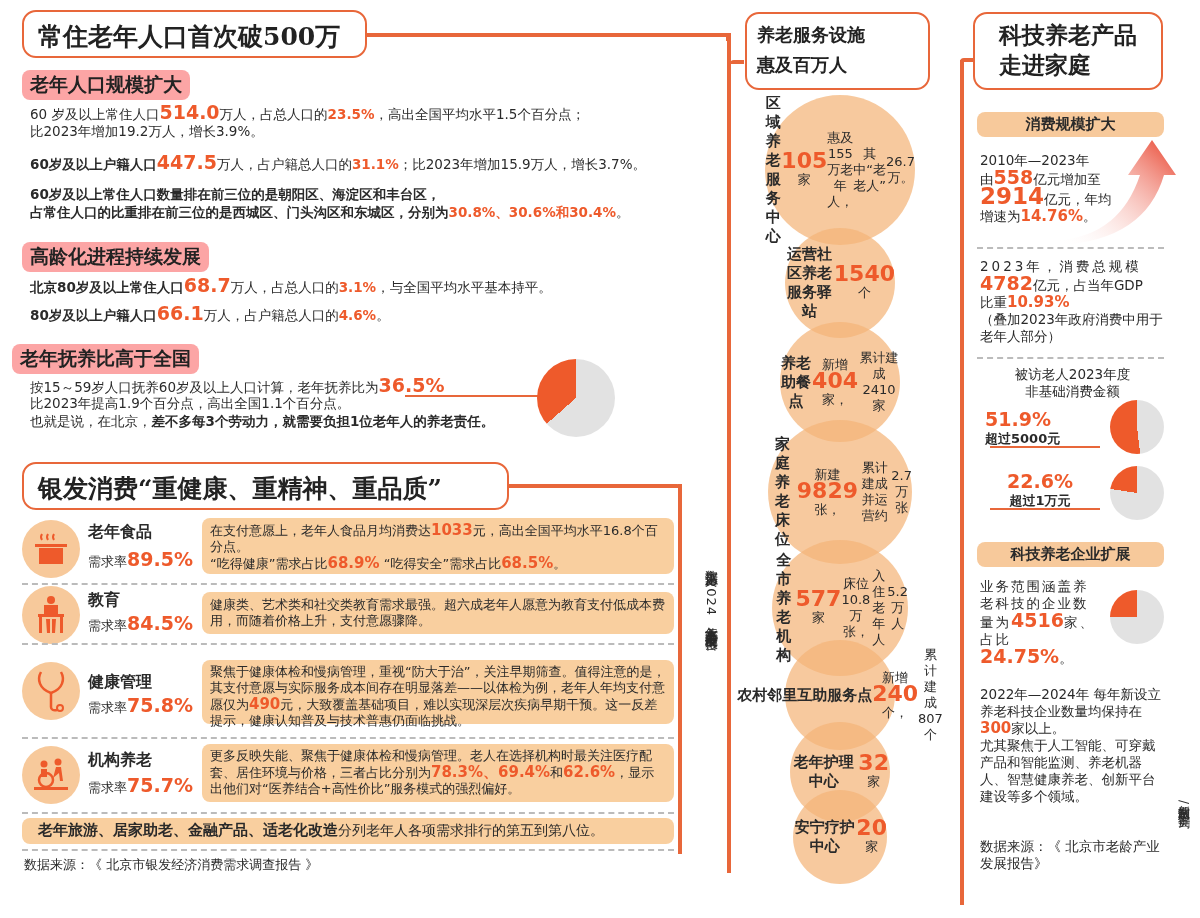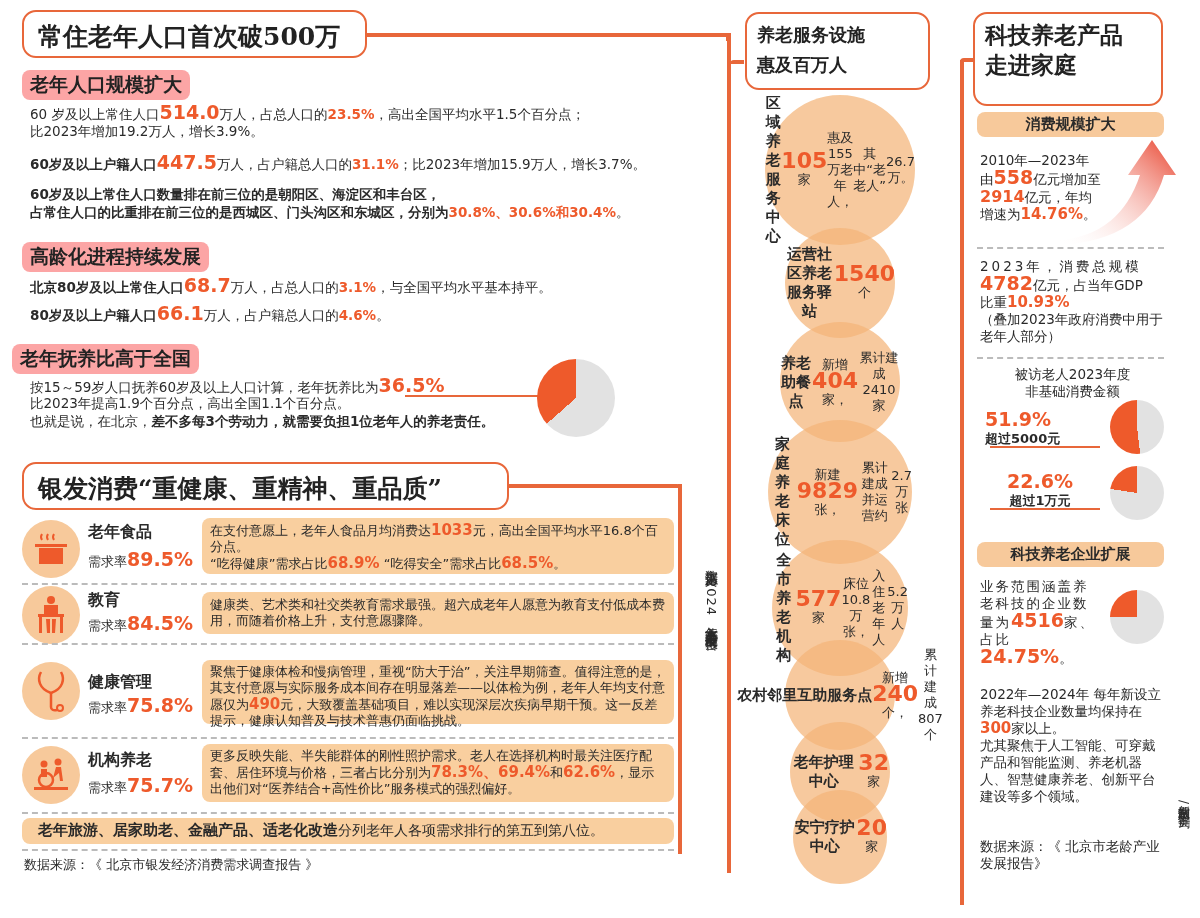--- a/index.html
+++ b/index.html
@@ -131,21 +131,21 @@
         <circle cx="26" cy="4" r="3.5" fill="#ee5a2b"></circle>
         <path d="M24 9 h5 l2 14 h-3 l-1-8 l-6 5z" fill="#ee5a2b"></path>
         <circle cx="14" cy="22" r="7" fill="none" stroke="#ee5a2b" stroke-width="2.5"></circle>
         <path d="M9 11 h6 v8 h-6z" fill="#ee5a2b"></path>
         <rect x="2" y="29" width="34" height="3" fill="#ee5a2b"></rect>
       </svg>
   </div>
   <div class="cat-name" style="top:8px">机构养老</div>
   <div class="cat-rate" style="top:32px"><span>需求率</span><span class="hl">75.7%</span></div>
   <div class="cat-desc" style="top:2px;height:58px">
-    <span>更多反映失能、半失能群体的刚性照护需求。老人在选择机构时最关注医疗配套、居住环境与价格，三者占比分别为</span><span class="hl" style="font-size:15px">78.3%、69.4%</span><span>和</span><span class="hl" style="font-size:15px">62.6%</span><span>，显示出他们对“医养结合+高性价比”服务模式的强烈偏好。</span>
+    <span>更多反映失能、聚焦于健康体检和慢病管理。老人在选择机构时最关注医疗配套、居住环境与价格，三者占比分别为</span><span class="hl" style="font-size:15px">78.3%、69.4%</span><span>和</span><span class="hl" style="font-size:15px">62.6%</span><span>，显示出他们对“医养结合+高性价比”服务模式的强烈偏好。</span>
   </div>
 </div>
 <div class="dash" style="top:812px"></div>
 
 <div class="abs" style="left:22px;top:818px;width:652px;height:26px;background:#f9cf9f;border-radius:8px;padding:3px 16px;font-size:14px;white-space:nowrap">
   <span class="b" style="font-size:15px">老年旅游、居家助老、金融产品、适老化改造</span><span>分列老年人各项需求排行的第五到第八位。</span>
 </div>
 <div class="dash" style="top:849px"></div>
 <div class="p" style="left:24px;top:856px;font-size:13px">数据来源：《 北京市银发经济消费需求调查报告 》</div>
 
@@ -204,41 +204,41 @@
 </div>
 
 <div class="circle" style="left:793px;top:790px;width:94px;height:94px">
   <div class="ct">安宁疗护中心</div>
   <div class="cs"><span class="big">20</span><span>家</span></div>
 </div>
 
 <div class="oline" style="left:960px;top:60px;width:4px;height:845px"></div>
 <div class="oline" style="left:960px;top:58px;width:14px;height:4px;border-radius:8px 0 0 0"></div>
 
-<div class="title-box" style="left:973px;top:12px;width:190px;height:94px;font-size:23px;line-height:30px;padding:6px 10px;">
+<div class="title-box" style="left:973px;top:12px;width:190px;height:78px;font-size:23px;line-height:30px;padding:6px 24px;">
   <div>科技养老产品</div>
   <div>走进家庭</div>
 </div>
 
 <div class="rhead" style="top:112px">消费规模扩大</div>
 
 <svg class="abs" style="left:1060px;top:140px" width="120" height="105" viewBox="0 0 120 105">
   <defs>
       <linearGradient id="ga" x1="0" y1="1" x2="1" y2="0">
         <stop offset="0" stop-color="#fff" stop-opacity="0"></stop>
         <stop offset="1" stop-color="#e8402a"></stop>
       </linearGradient>
     </defs>
   <path d="M0 100 Q60 95 80 35 L68 35 L92 0 L116 35 L104 35 Q85 100 0 105z" fill="url(#ga)"></path>
 </svg>
 
 <div class="rtext" style="top:152px">
   <div>2010年—2023年</div>
   <div><span>由</span><span class="hl" style="font-size:19px">558</span><span>亿元增加至</span></div>
-  <div><span class="hl" style="font-size:16px">2914</span><span>亿元，年均</span></div>
+  <div><span class="hl" style="font-size:23px">2914</span><span>亿元，年均</span></div>
   <div><span>增速为</span><span class="hl" style="font-size:15px">14.76%</span><span>。</span></div>
 </div>
 
 <div class="vdash" style="top:247px"></div>
 
 <div class="rtext" style="top:258px">
   <div style="letter-spacing:3px">2023年，消费总规模</div>
   <div><span class="hl" style="font-size:19px">4782</span><span>亿元，占当年GDP</span></div>
   <div><span>比重</span><span class="hl" style="font-size:15px">10.93%</span></div>
   <div style="white-space:normal">（叠加2023年政府消费中用于老年人部分）</div>

